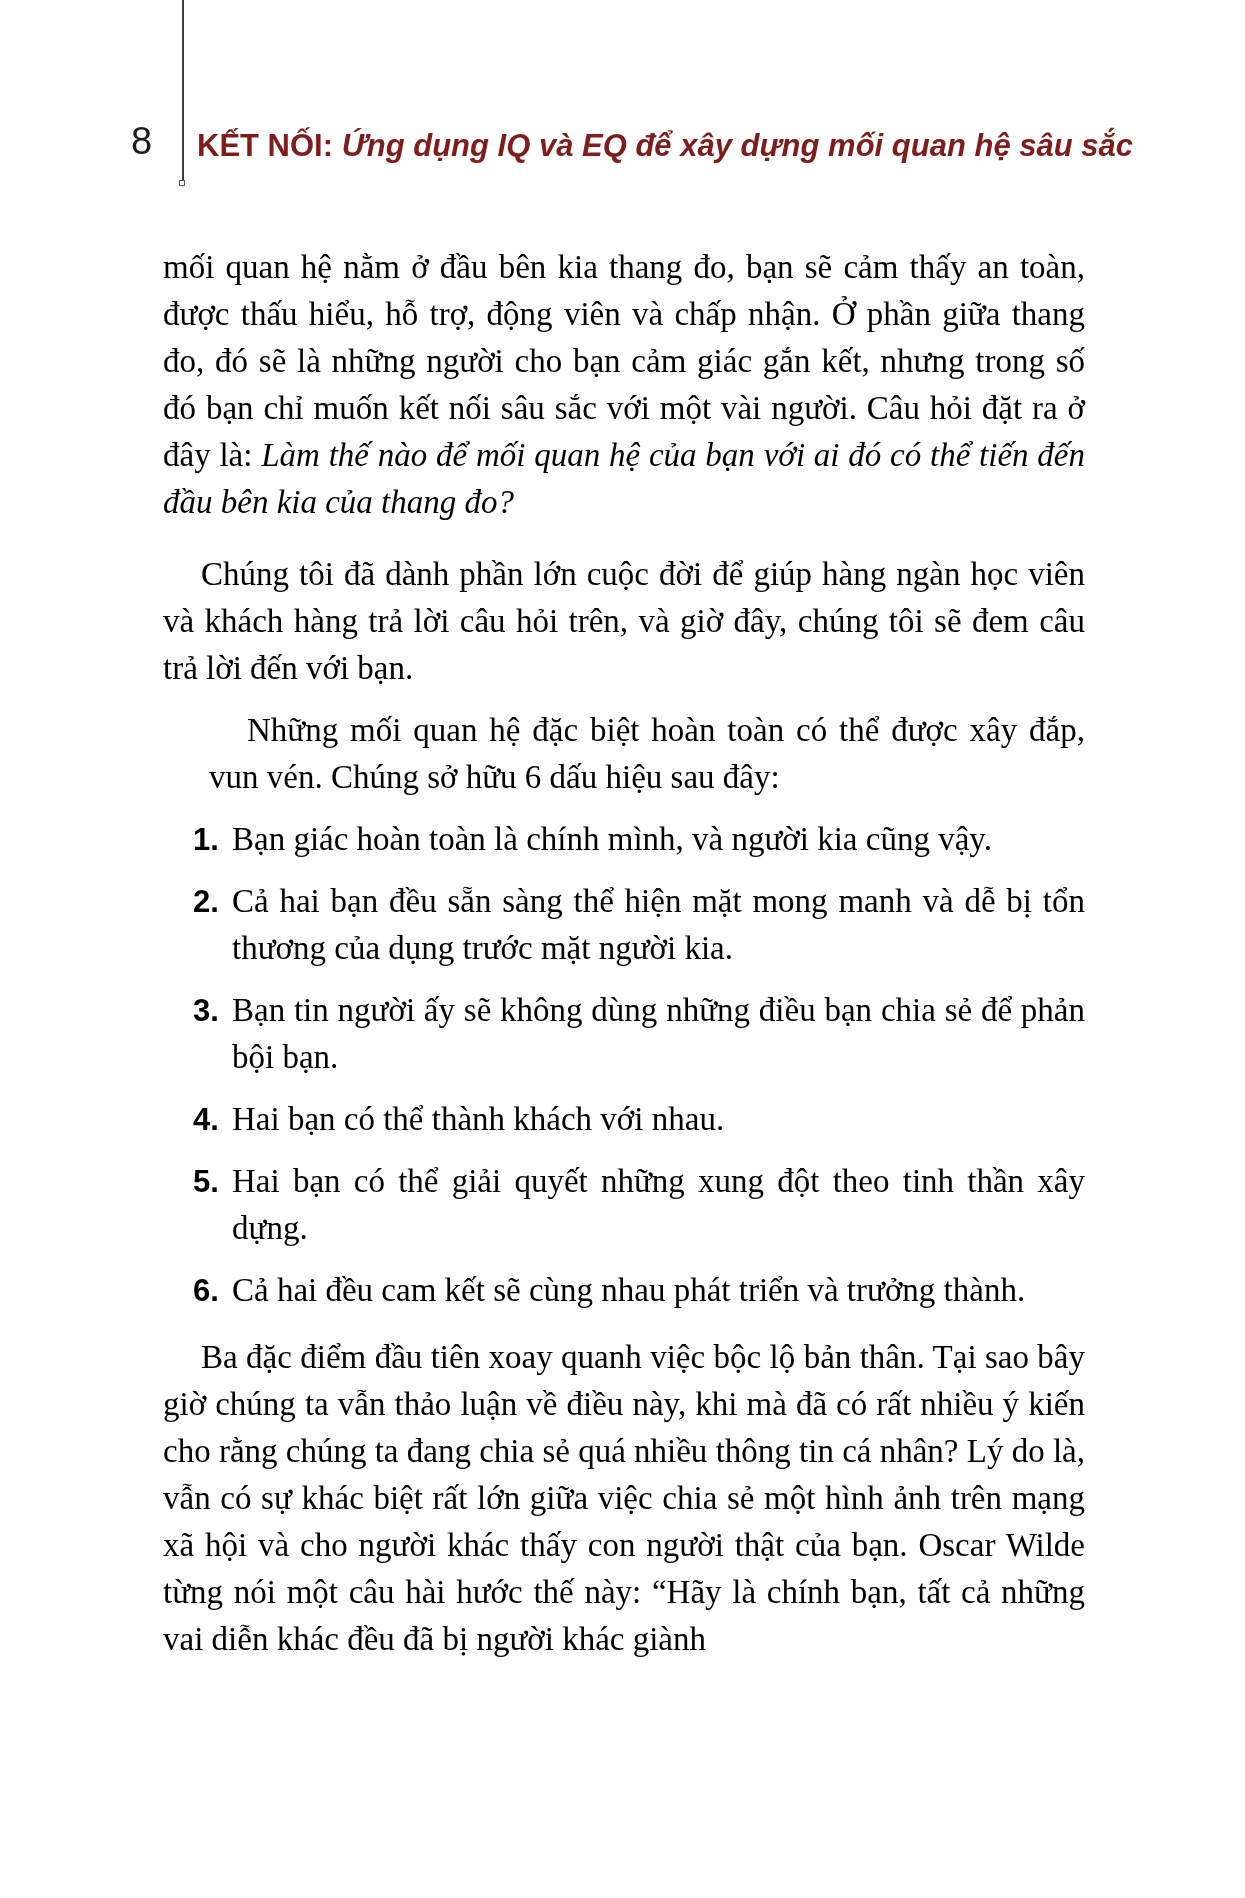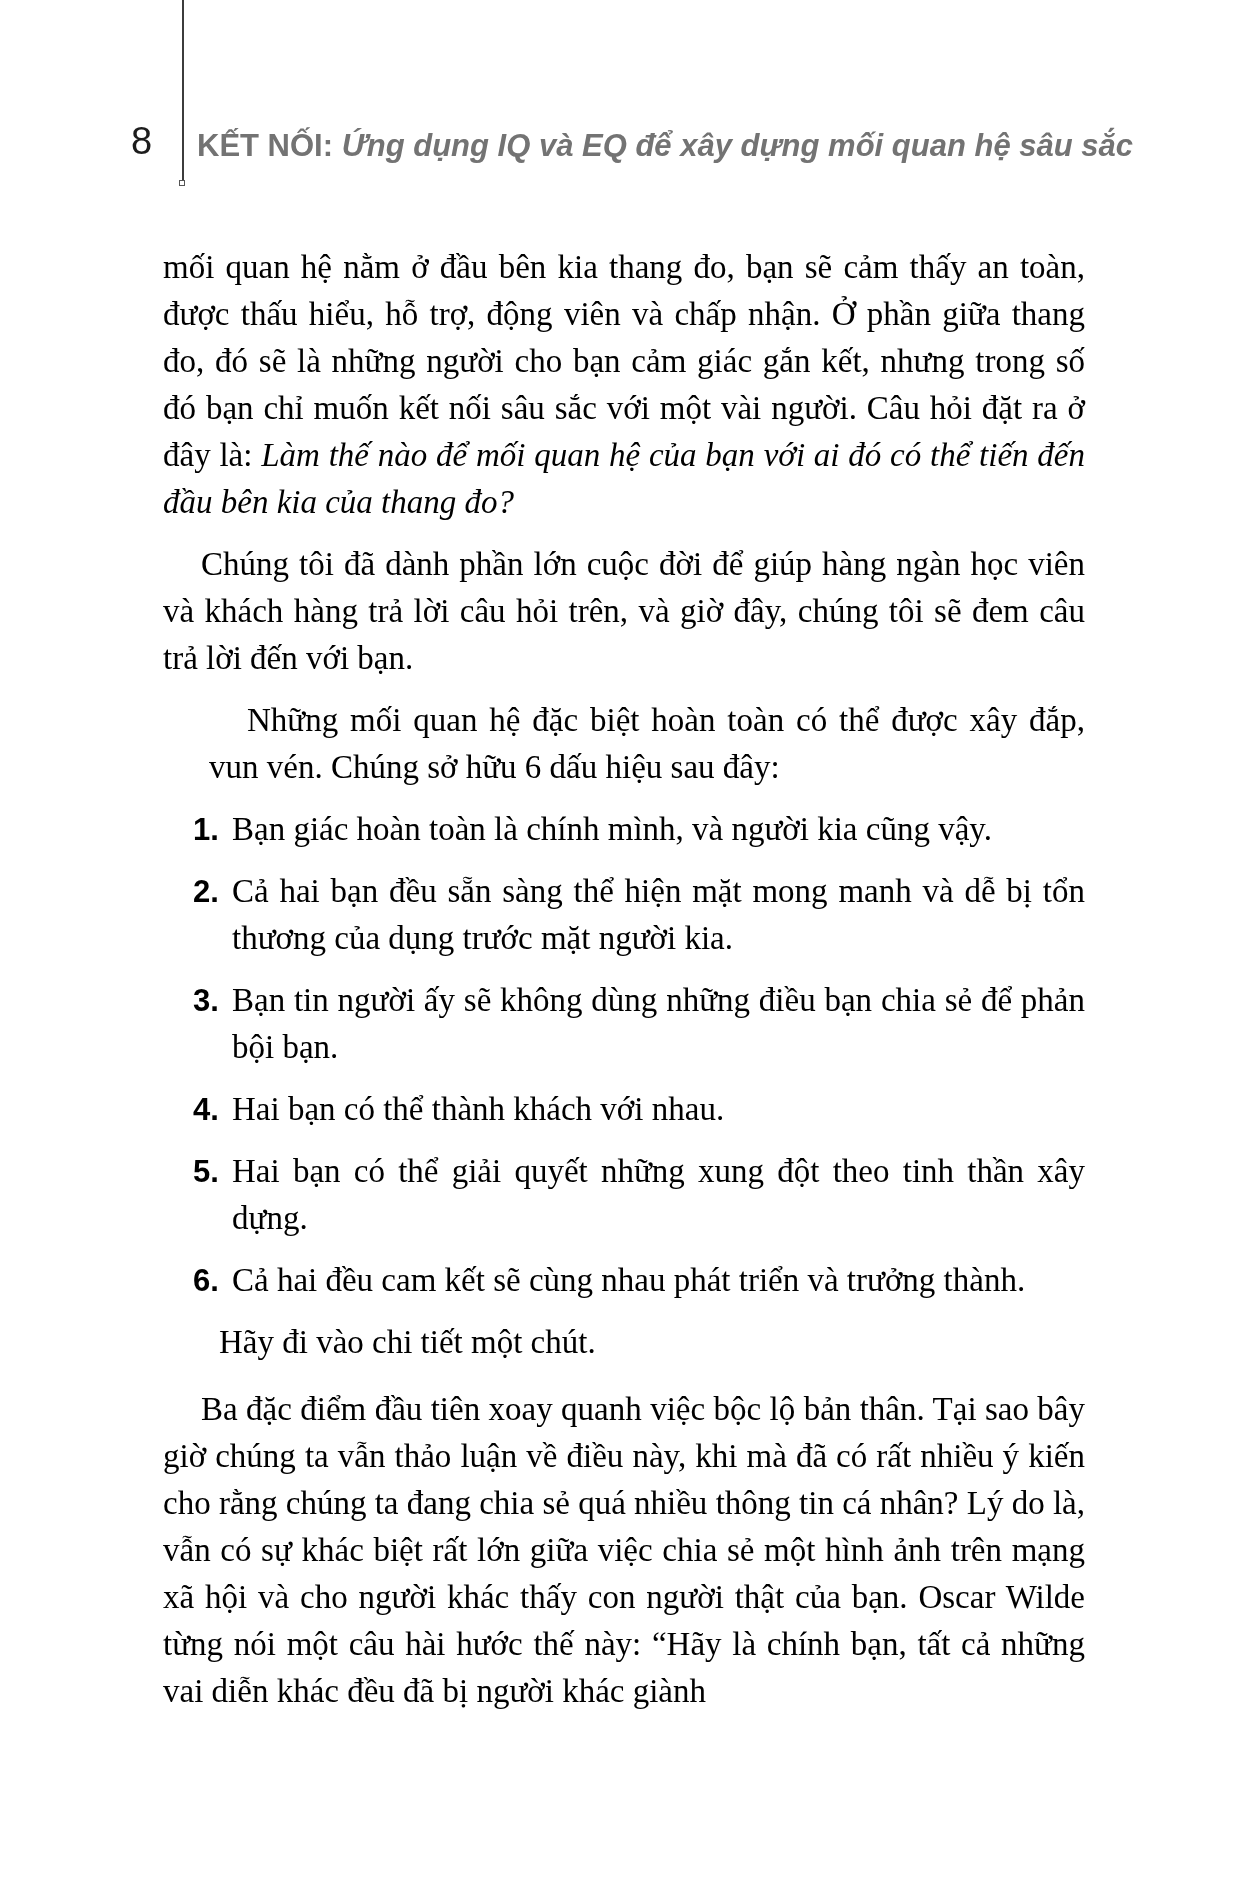--- a/index.html
+++ b/index.html
@@ -39,42 +39,42 @@
     color: #1c1c1c;
     line-height: 1;
   }
   .runhead {
     position: absolute;
     left: 197px; top: 130px;
     width: 990px;
     font-family: "Liberation Sans", sans-serif;
     font-size: 31px;
     line-height: 1;
-    color: #737373;
+    color: #7f1d1d;
     white-space: nowrap;
   }
   .runhead .label { font-weight: 700; font-style: normal; }
   .runhead .title { font-weight: 700; font-style: italic; }
 
   
   .content {
     position: absolute;
     left: 163px; top: 244px;
     width: 922px;
     font-size: 33px;
     line-height: 47px;
     text-align: justify;
     color: #000000;
   }
   .content p { margin: 0; }
   .indent { text-indent: 38px; }
   .indent-deep { text-indent: 56px; }
   .it { font-style: italic; }
 
-  #para2 { margin-top: 15px; }
+  #para2 { margin-top: 25px; }
   #para3 { margin-top: 15px; margin-left: 46px; }
   #para4 { margin-top: 15px; }
   #para5 { margin-top: 20px; font-family: Liberation Serif, serif; }
 
   .olist { margin: 0; }
   .li {
     display: flex;
     margin-top: 15px;
   }
   .li-num {
@@ -134,18 +134,17 @@
       <div class="li">
         <div class="li-num">5.</div>
         <div class="li-text">Hai bạn có thể giải quyết những xung đột theo tinh thần xây dựng.</div>
       </div>
       <div class="li">
         <div class="li-num">6.</div>
         <div class="li-text">Cả hai đều cam kết sẽ cùng nhau phát triển và trưởng thành.</div>
       </div>
     </div>
 
-    <p id="para4" class="indent-deep">Hãy đi vào chi tiết một chút.</p>
 
     <p id="para5" class="indent">Ba đặc điểm đầu tiên xoay quanh việc bộc lộ bản thân. Tại sao bây giờ chúng ta vẫn thảo luận về điều này, khi mà đã có rất nhiều ý kiến cho rằng chúng ta đang chia sẻ quá nhiều thông tin cá nhân? Lý do là, vẫn có sự khác biệt rất lớn giữa việc chia sẻ một hình ảnh trên mạng xã hội và cho người khác thấy con người thật của bạn. Oscar Wilde từng nói một câu hài hước thế này: “Hãy là chính bạn, tất cả những vai diễn khác đều đã bị người khác giành</p>
 
   </div>
 </div>
 
 </body></html>

